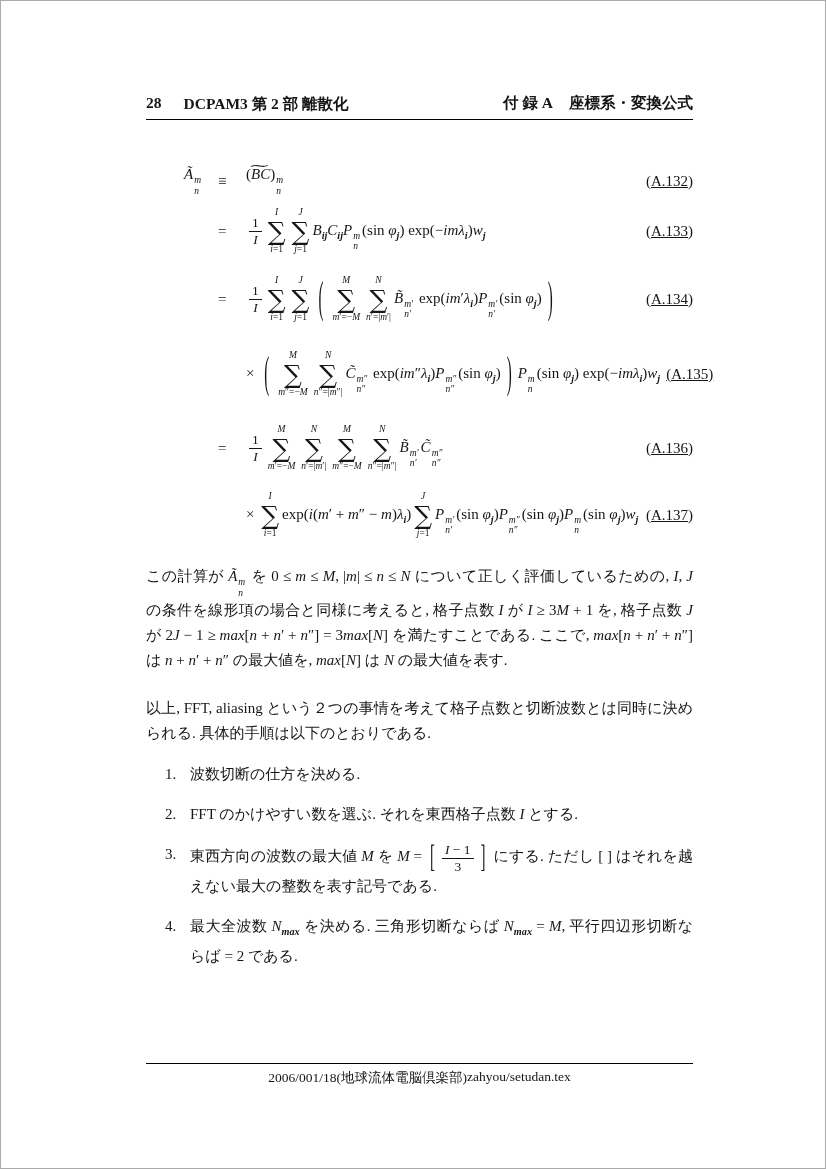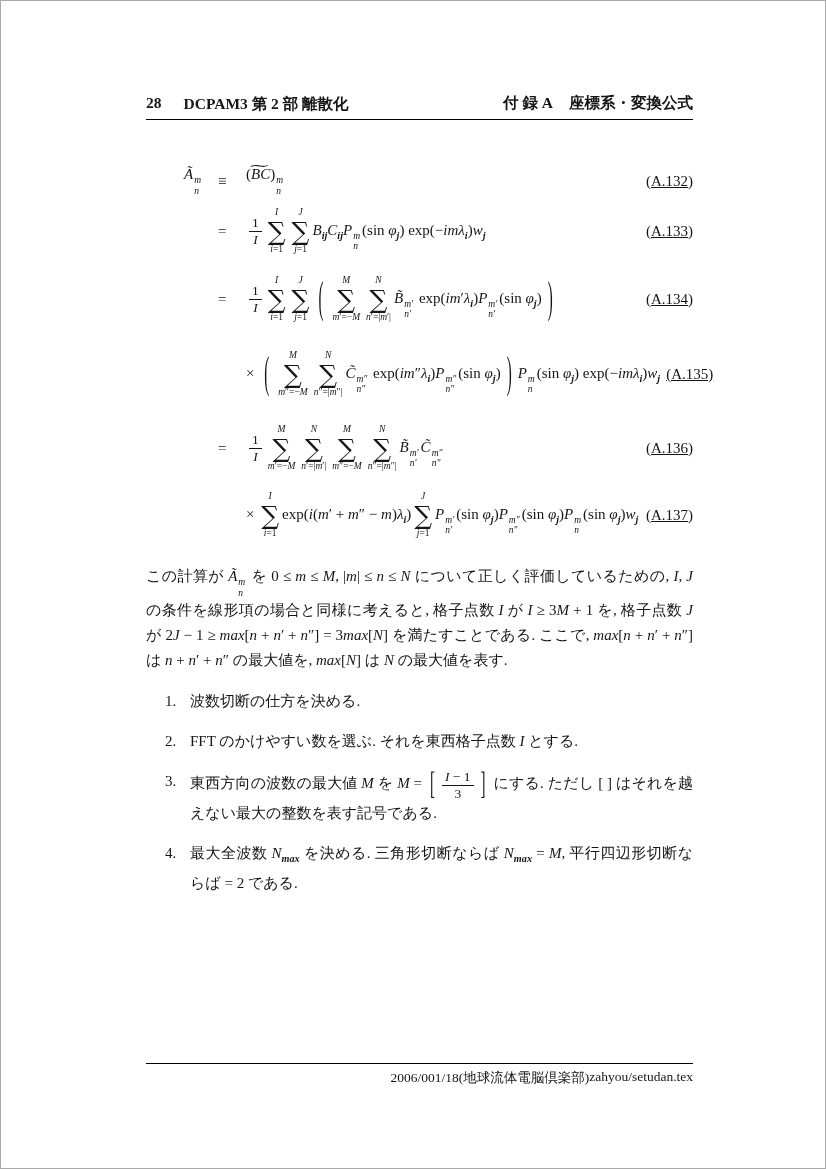--- a/index.html
+++ b/index.html
@@ -48,21 +48,21 @@
       font-size:13px;}
   
   .para{margin:23px 132px 0 145px;text-align:justify;line-height:25px;}
   .olist{margin:16px 132px 0 164px;}
   .li{display:flex;margin-top:15px;line-height:25px;}
   .li-num{width:25px;flex:none;}
   .li-body{flex:1;text-align:justify;}
   
   .footer-rule{position:absolute;left:145px;right:132px;top:1062px;border-top:1px solid #000;}
   .footer{position:absolute;left:145px;right:132px;top:1068px;display:flex;
-    justify-content:flex-end;font-size:13.5px;}
+    justify-content:center;font-size:13.5px;}
 </style>
 </head>
 <body>
 
 <div class="page">
 
   <div class="header">
     <span class="hdr-left">
       <span>28</span>
       <span>DCPAM3 第 2 部 離散化</span>
@@ -205,20 +205,21 @@
             <span>n</span>
           </span>(sin <i>φ<sub>j</sub></i>)<i>w<sub>j</sub></i></span>
       <span class="eq-no">(A.137)</span>
     </div>
   </div>
 
   <p class="para">この計算が <i>Ã</i><span class="ss">
         <span>m</span>
         <span>n</span>
       </span> を 0 ≤ <i>m</i> ≤ <i>M</i>, |<i>m</i>| ≤ <i>n</i> ≤ <i>N</i> について正しく評価しているための, <i>I</i>, <i>J</i> の条件を線形項の場合と同様に考えると, 格子点数 <i>I</i> が <i>I</i> ≥ 3<i>M</i> + 1 を, 格子点数 <i>J</i> が 2<i>J</i> − 1 ≥ <i>max</i>[<i>n</i> + <i>n</i>′ + <i>n</i>″] = 3<i>max</i>[<i>N</i>] を満たすことである. ここで, <i>max</i>[<i>n</i> + <i>n</i>′ + <i>n</i>″] は <i>n</i> + <i>n</i>′ + <i>n</i>″ の最大値を, <i>max</i>[<i>N</i>] は <i>N</i> の最大値を表す.</p>
+  <p class="para">以上, FFT, aliasing という２つの事情を考えて格子点数と切断波数とは同時に決められる. 具体的手順は以下のとおりである.</p>
 
   <div class="olist">
     <div class="li">
       <span class="li-num">1.</span>
       <span class="li-body">波数切断の仕方を決める.</span>
     </div>
     <div class="li">
       <span class="li-num">2.</span>
       <span class="li-body">FFT のかけやすい数を選ぶ. それを東西格子点数 <i>I</i> とする.</span>
     </div>

